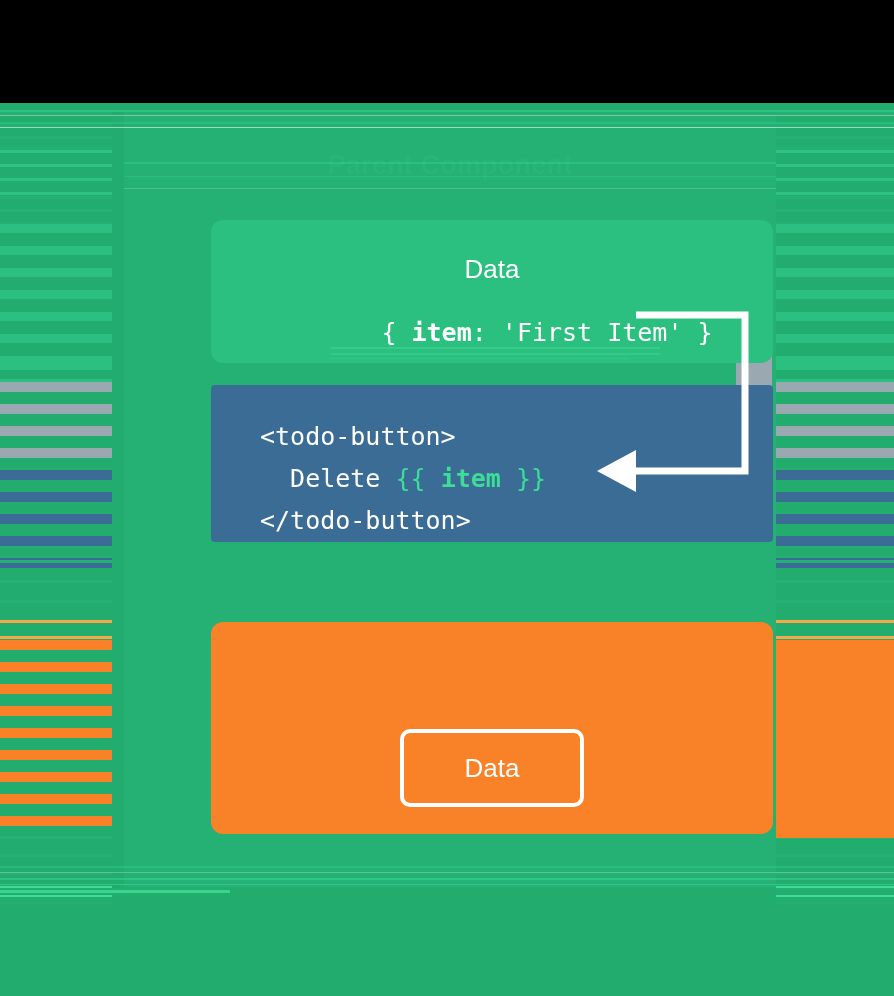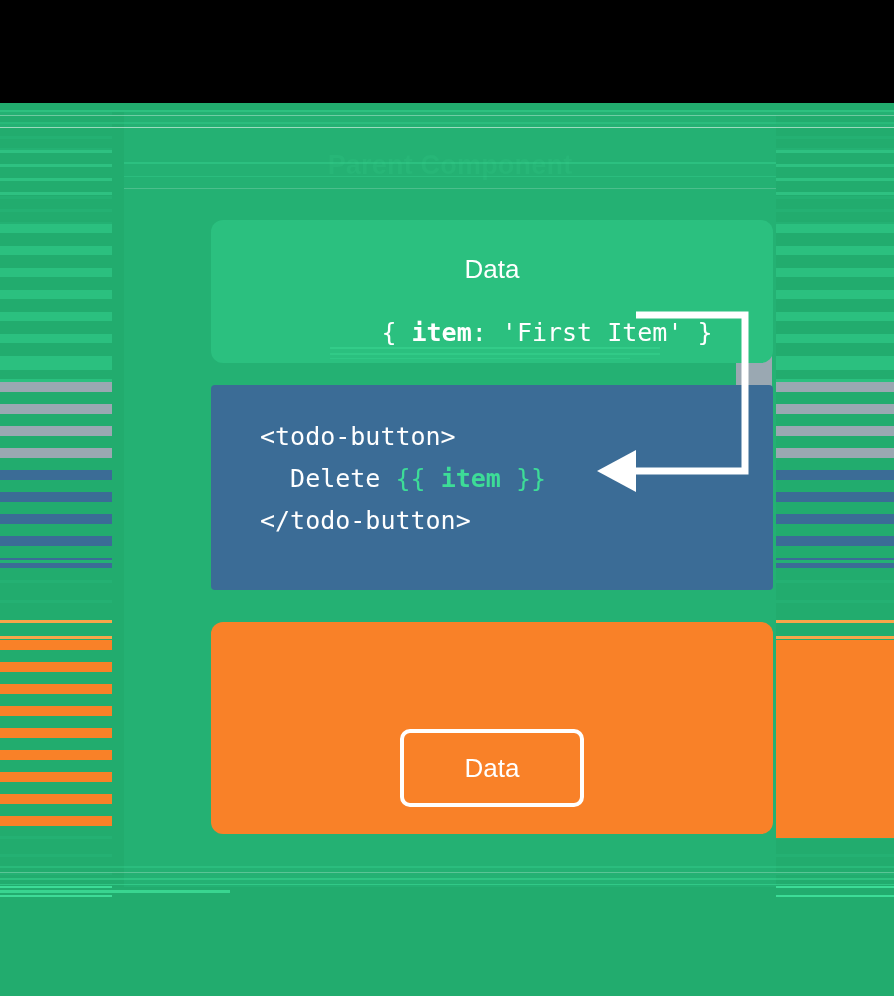--- a/index.html
+++ b/index.html
@@ -52,21 +52,21 @@
   }
   .card-data .code {
     position:absolute; left:0; top:98px; width:672px; text-align:center;
     color:#ffffff; font-size:25px;
     font-family:"DejaVu Sans Mono","Liberation Mono",monospace;
     white-space:pre;
   }
   .card-data .code b { font-weight:700; }
 
   .card-code {
-    position:absolute; left:211px; top:385px; width:562px; height:205px;
+    position:absolute; left:211px; top:385px; width:562px; height:157px;
     background:#3b6c96; border-radius:4px;
   }
   .card-code pre {
     position:absolute; left:49px; top:31px;
     color:#ffffff; font-size:25px; line-height:42px;
     font-family:"DejaVu Sans Mono","Liberation Mono",monospace;
     white-space:pre;
   }
   .card-code .mus { color:#3ddc97; }
   .card-code .var { color:#3ddc97; font-weight:700; }

